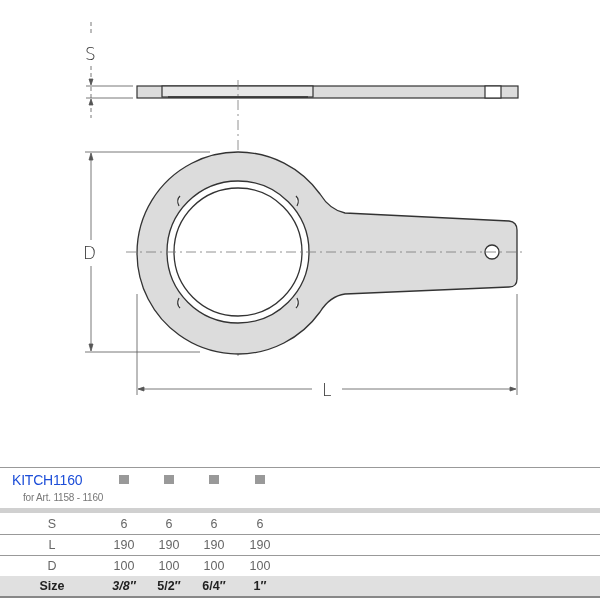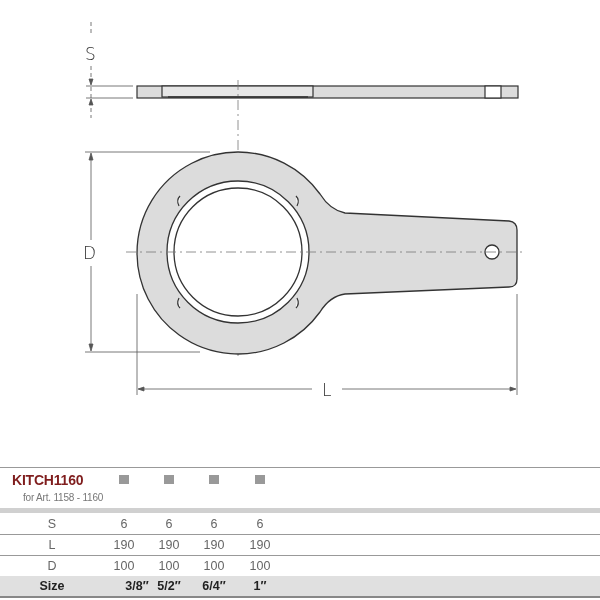--- a/index.html
+++ b/index.html
@@ -1,21 +1,21 @@
 <!DOCTYPE html>
 <html><head>
   <meta charset="utf-8">
   <style>
     html, body { margin:0; padding:0; background:#ffffff; }
     body { width:600px; height:600px; position:relative; overflow:hidden; font-family:"Liberation Sans", sans-serif; color:#333; }
     .drawing { position:absolute; left:0; top:0; width:600px; height:440px; }
     .dim-label { position:absolute; font-family:"DejaVu Sans", sans-serif; font-size:17px; color:#333; font-weight:300; }
     .spec { position:absolute; left:0; top:467px; width:600px; }
     .spec .topline { position:absolute; left:0; top:0; width:600px; height:1px; background:#999; }
-    .code { position:absolute; left:12px; top:5px; font-size:14px; font-weight:bold; color:#7f1d1d; letter-spacing:-0.2px; }
+    .code { position:absolute; left:12px; top:5px; font-size:14px; font-weight:normal; color:#1d4ed8; letter-spacing:-0.2px; }
     .forart { position:absolute; left:23px; top:25px; font-size:10px; color:#777; letter-spacing:-0.2px; }
     .sq { position:absolute; top:8px; width:10px; height:9px; background:#999; }
     .band { position:absolute; left:0; top:41px; width:600px; height:5px; background:#d0d0d0; }
     .row { position:absolute; left:0; width:600px; height:20px; font-size:12.5px; color:#666; }
     .row .cell { position:absolute; top:3px; width:40px; text-align:center; }
     .row .lbl { position:absolute; top:3px; left:30px; width:44px; text-align:center; }
     .row.sep { border-bottom:1px solid #999; }
     .row.size { background:#e0e0e0; color:#222; font-weight:bold; border-bottom:2px solid #888; }
   </style>
 </head>
@@ -106,18 +106,18 @@
   </div>
   <div class="row" style="top:89px;">
     <div class="lbl">D</div>
     <div class="cell" style="left:104px;">100</div>
     <div class="cell" style="left:149px;">100</div>
     <div class="cell" style="left:194px;">100</div>
     <div class="cell" style="left:240px;">100</div>
   </div>
   <div class="row size" style="top:109px;">
     <div class="lbl">Size</div>
-    <div class="cell" style="left:117px;">3/8″</div>
+    <div class="cell" style="left:104px;font-style:italic;">3/8″</div>
     <div class="cell" style="left:149px;">5/2″</div>
     <div class="cell" style="left:194px;">6/4″</div>
     <div class="cell" style="left:240px;">1″</div>
   </div>
 </div>
 
 </body></html>

